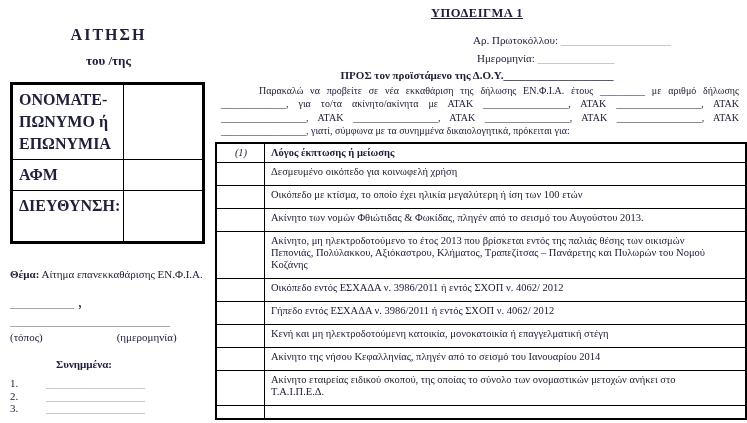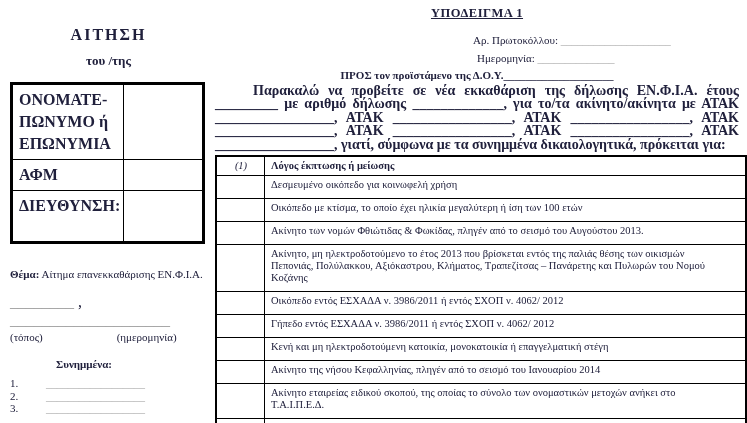--- a/index.html
+++ b/index.html
@@ -33,21 +33,21 @@
   .attach-row .num { width: 36px; flex: 0 0 36px; }
   .fill { color: #9a9a9a; }
   .footnote { margin-top: 13px; font-style: italic; font-size: 10.5px; }
   
   .right-col { position: absolute; left: 215px; top: 6px; width: 524px; }
   .doc-title { text-align: center; font-size: 12.5px; font-weight: bold; letter-spacing: 0.5px; }
   .doc-title span { text-decoration: underline; }
   .proto-line { margin: 13px 0 0 258px; font-size: 11px; }
   .dateline   { margin: 6px 0 0 262px; font-size: 11px; }
   .to-line { margin-top: 5px; text-align: center; font-size: 11px; font-weight: bold; }
-  .body-par { margin: 3px 0 0 0; text-align: justify; text-indent: 38px; font-size: 14px; line-height: 13.4px; word-break: break-word; font-weight: bold; }
+  .body-par { margin: 3px 0 0 6px; text-align: justify; text-indent: 38px; font-size: 10px; line-height: 13.4px; word-break: break-word; }
   .reason-table { border-collapse: collapse; margin-top: 4px; width: 532px; border: 2.5px solid #000; table-layout: fixed; }
   .reason-table td { border: 1.5px solid #000; font-size: 10.5px; line-height: 12px; padding: 3px 18px 7px 6px; vertical-align: top; }
   .reason-table td.mark { width: 36px; text-align: center; }
   .reason-table tr.hdr td { padding: 3px 5px 3px 6px; font-weight: bold; }
   .reason-table tr.hdr td.mark { font-style: italic; font-weight: normal; }
   .reason-table tr.empty td { height: 8px; padding: 2px; }
 </style>
 </head>
 <body>
 

